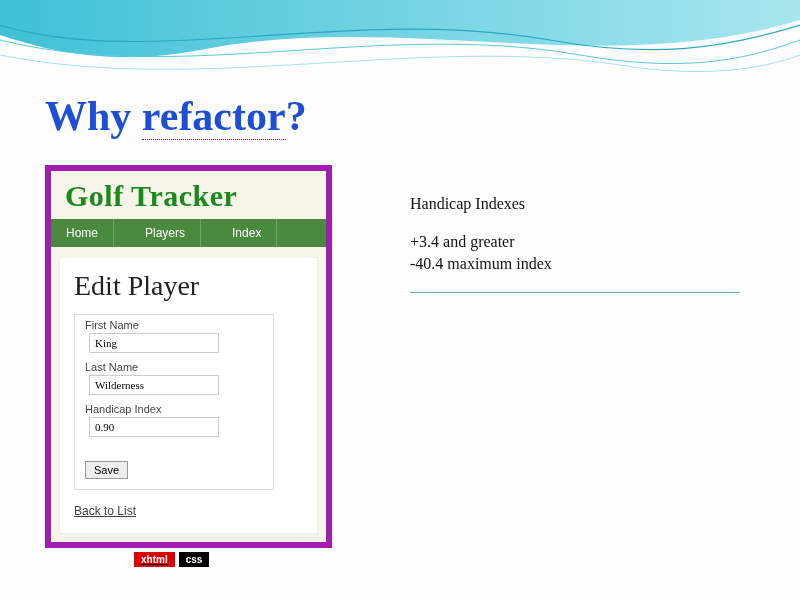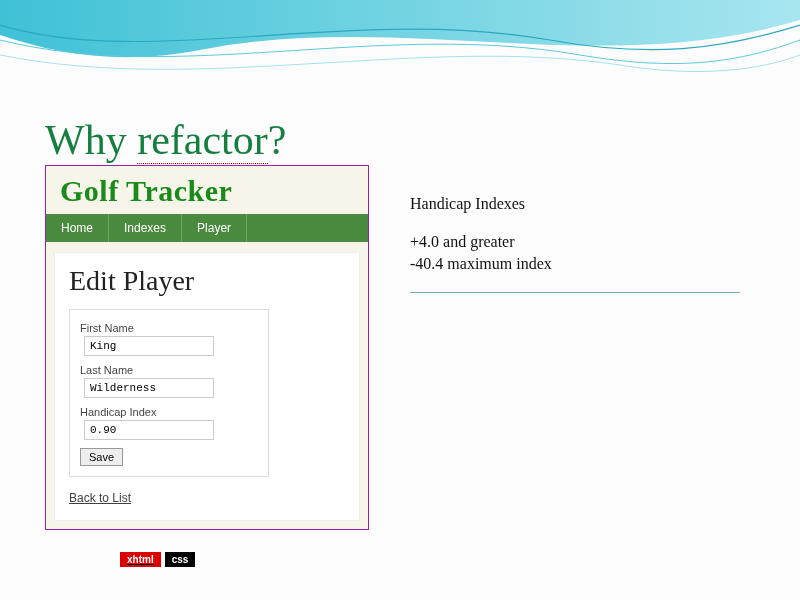--- a/index.html
+++ b/index.html
@@ -13,51 +13,52 @@
   }
   .wave-bg {
     position: absolute;
     top: 0; left: 0;
     width: 800px;
     height: 110px;
     pointer-events: none;
   }
   .slide-title {
     position: absolute;
-    top: 116px;
+    top: 92px;
     left: 45px;
     font-size: 42px;
-    font-weight: normal;
-    color: #15803d;
+    font-weight: bold;
+    color: #1d4ed8;
     font-family: Georgia, serif;
   }
   .slide-title .underline {
     border-bottom: 1px dotted #c00;
     position: relative;
   }
   .app-panel {
     position: absolute;
     top: 165px;
     left: 45px;
-    width: 324px;
+    width: 287px;
     background: #f7f5e9;
-    border: 1px solid #a21caf;
+    border: 6px solid #a21caf;
   }
   .app-logo {
     font-family: Georgia, serif;
     font-size: 30px;
     font-weight: bold;
     color: #1a8b1a;
     padding: 8px 14px 6px;
     letter-spacing: 0.5px;
   }
   .app-nav {
     background: #4a8a3e;
     display: flex;
     padding: 0;
+    gap: 16px;
   }
   .app-nav-item {
     color: #fff;
     font-family: Arial, sans-serif;
     font-size: 12px;
     padding: 7px 15px;
     border-right: 1px solid #6da85f;
     cursor: pointer;
   }
   .app-content {
@@ -68,61 +69,61 @@
   }
   .content-heading {
     font-family: Georgia, serif;
     font-size: 28px;
     font-weight: normal;
     color: #222;
     margin-bottom: 12px;
   }
   .form-box {
     border: 1px solid #ddd;
-    padding: 8px 10px 10px;
+    padding: 0 10px 10px;
     width: 200px;
   }
   .form-label {
     font-family: Arial, sans-serif;
     font-size: 11px;
     color: #444;
     margin-top: 4px;
     display: block;
   }
   .form-input {
-    font-family: Liberation Mono, monospace;
+    font-family: Liberation Serif, serif;
     font-size: 11px;
     padding: 3px 5px;
     width: 130px;
     border: 1px solid #ccc;
     margin: 2px 0 4px 4px;
     background: #fff;
   }
   .save-btn {
     font-family: Arial, sans-serif;
     font-size: 11px;
     padding: 2px 8px;
-    margin-top: 4px;
+    margin-top: 20px;
     border: 1px solid #999;
     background: #eee;
     cursor: pointer;
   }
   .back-link {
     font-family: Arial, sans-serif;
     font-size: 12px;
     color: #404040;
     text-decoration: underline;
     display: inline-block;
     margin-top: 14px;
     cursor: pointer;
   }
   .badges {
     position: absolute;
     top: 552px;
-    left: 120px;
+    left: 134px;
     display: flex;
     gap: 4px;
     text-decoration: underline;
   }
   .badge {
     font-family: Arial, sans-serif;
     font-size: 10px;
     color: #fff;
     padding: 2px 7px;
     font-weight: bold;
@@ -173,22 +174,22 @@
 </svg>
 
 <h1 class="slide-title">
   <span>Why </span><span class="underline"><span>refactor</span></span><span>?</span>
 </h1>
 
 <div class="app-panel">
   <div class="app-logo">Golf Tracker</div>
   <div class="app-nav">
     <div class="app-nav-item">Home</div>
-    <div class="app-nav-item">Indexes</div>
-    <div class="app-nav-item">Player</div>
+    <div class="app-nav-item">Players</div>
+    <div class="app-nav-item">Index</div>
   </div>
   <div class="app-content">
     <div class="content-heading">Edit Player</div>
     <div class="form-box">
       <span class="form-label">First Name</span>
       <input class="form-input" value="King" style="">
       <span class="form-label">Last Name</span>
       <input class="form-input" value="Wilderness" style="">
       <span class="form-label">Handicap Index</span>
       <input class="form-input" value="0.90" style="">
@@ -198,16 +199,16 @@
   </div>
 </div>
 
 <div class="badges">
   <span class="badge badge-red">xhtml</span>
   <span class="badge badge-black">css</span>
 </div>
 
 <div class="right-col">
   <div class="sub-heading">Handicap Indexes</div>
-  <div class="line">+4.0 and greater</div>
+  <div class="line">+3.4 and greater</div>
   <div class="line">-40.4 maximum index</div>
   <hr class="hr-line">
 </div>
 
 </body></html>

